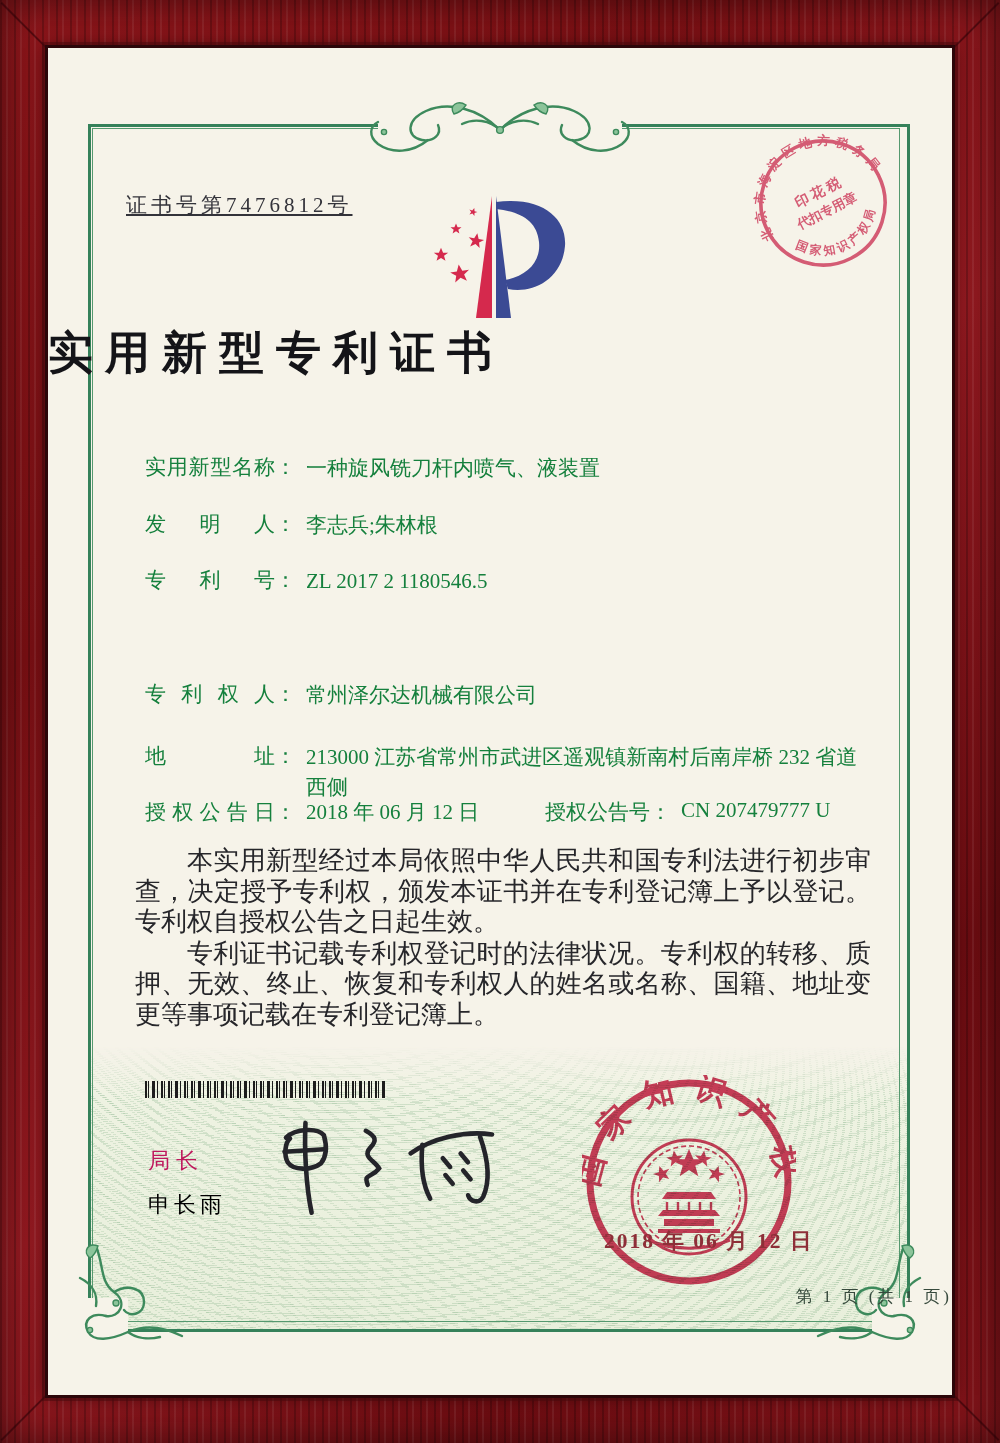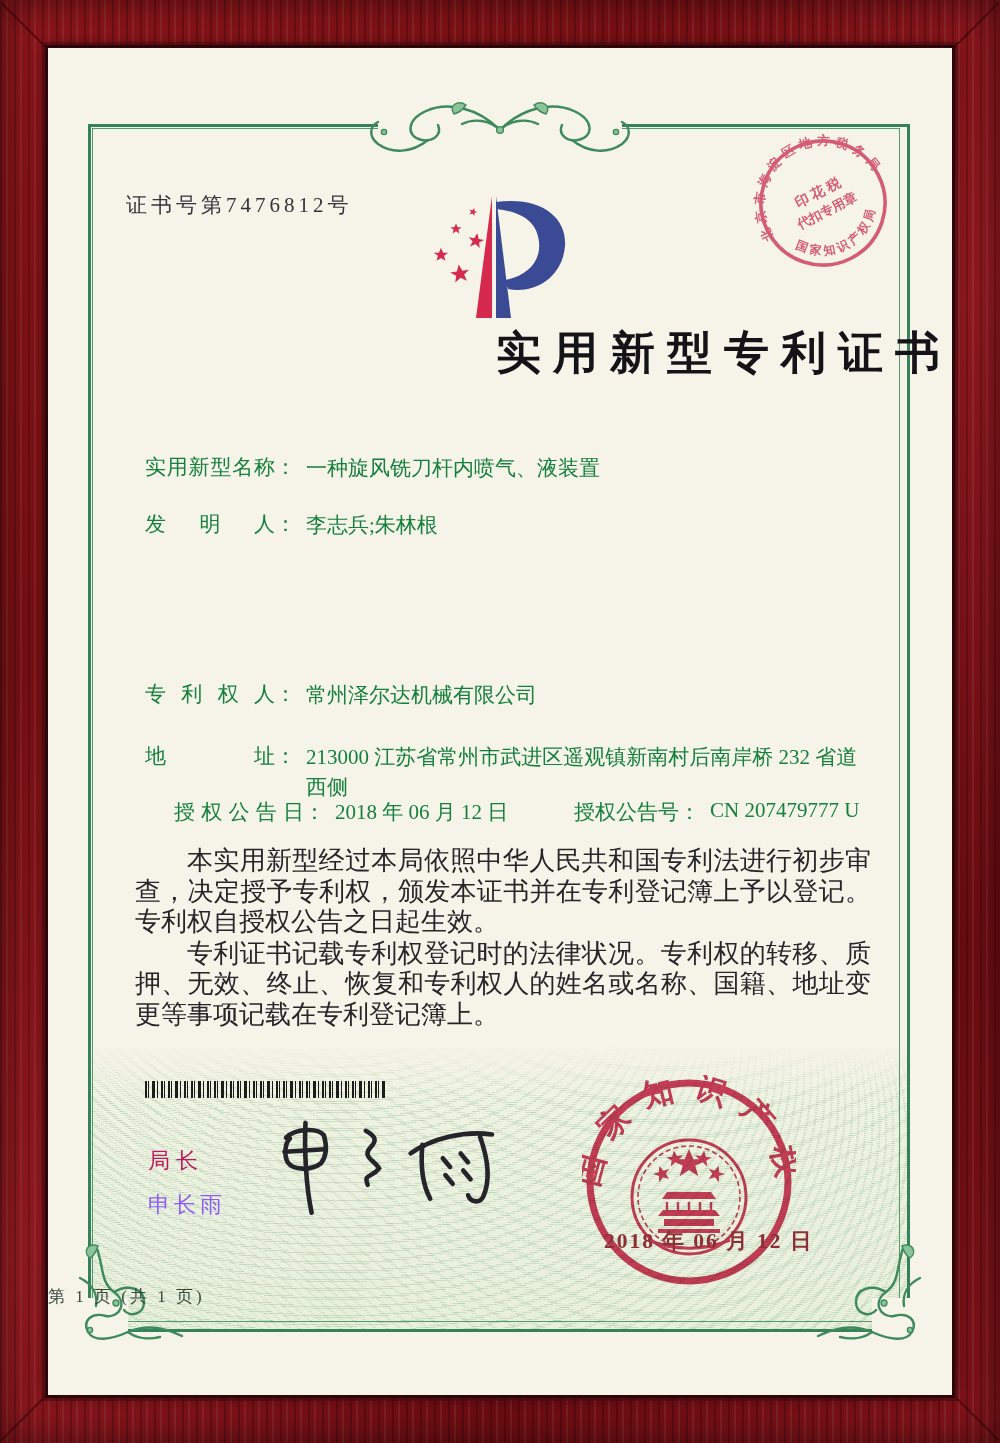--- a/index.html
+++ b/index.html
@@ -30,44 +30,44 @@
     -webkit-mask-image:linear-gradient(180deg,transparent,#000 55px);
             mask-image:linear-gradient(180deg,transparent,#000 55px);}
 
   
   .gborder{position:absolute;left:40px;top:76px;width:816px;height:1202px;border:3px solid #35815a;z-index:2;pointer-events:none;}
   .gborder-in{position:absolute;left:44px;top:80px;width:806px;height:1192px;border:1px solid #55996f;z-index:2;pointer-events:none;}
   .ornament{position:absolute;z-index:3;}
 
   
   .abs{position:absolute;z-index:4;}
-  .cert-no{left:78px;top:143px;font-size:21px;letter-spacing:4px;color:#33333a;}
+  .cert-no{left:78px;top:143px;font-size:21px;letter-spacing:4px;color:#33333a;text-decoration:underline;}
   .logo{left:378px;top:140px;}
-  .title{left:0;right:0;top:275px;text-align:right;font-size:45px;font-weight:700;letter-spacing:12px;color:#141418;}
+  .title{left:0;right:0;top:275px;text-align:left;font-size:45px;font-weight:700;letter-spacing:12px;color:#141418;}
 
   .field{position:absolute;left:97px;font-size:21px;color:#15803d;z-index:4;white-space:nowrap;}
   .flabel{display:inline-block;width:130px;text-align:justify;text-align-last:justify;vertical-align:top;}
   .fcolon{margin-right:10px;vertical-align:top;}
   .fvalue{display:inline-block;max-width:555px;vertical-align:top;line-height:30px;white-space:normal;}
-  .r0{top:405px}.r1{top:462px}.r2{top:518px}.r3{top:575px}.r4{top:632px}.r5{top:694px}.r6{top:750px;width:780px;margin-left:29px;}
+  .r0{top:405px}.r1{top:462px}.r2{top:518px}.r3{top:575px}.r4{top:632px}.r5{top:694px}.r6{top:750px;width:780px;}
   .grant2{position:absolute;left:400px;top:0;white-space:nowrap;font-family:Liberation Serif, serif;}
   .grant2 .flabel{width:auto;text-align-last:auto;}
 
   .paras{left:87px;top:798px;width:736px;z-index:4;}
   .paras p{margin:0 0 1px;font-size:26px;line-height:30.6px;text-indent:2em;text-align:justify;color:#26262a;}
 
   .barcode{left:97px;top:1033px;width:242px;height:17px;z-index:4;
     background:repeating-linear-gradient(90deg,#1c1c1c 0 2px,transparent 2px 3px,#1c1c1c 3px 4px,transparent 4px 7px,#1c1c1c 7px 10px,transparent 10px 12px,#1c1c1c 12px 13px,transparent 13px 16px,#1c1c1c 16px 18px,transparent 18px 19px,#1c1c1c 19px 20px,transparent 20px 23px);}
 
   .director-label{left:100px;top:1098px;font-size:22px;letter-spacing:6px;color:#be185d;}
-  .director-name{left:100px;top:1142px;font-size:22px;letter-spacing:4px;color:#8b5cf6;}
+  .director-name{left:100px;top:1142px;font-size:22px;letter-spacing:4px;color:#000000;}
   .signature{left:217px;top:1062px;z-index:5;}
   .seal{left:534px;top:1027px;z-index:4;mix-blend-mode:multiply;opacity:.95;}
   .seal-date{left:556px;top:1178px;font-size:21.5px;letter-spacing:2px;color:#8e2f38;z-index:6;font-weight:600;}
-  .page-footer{left:0;right:0;top:1237px;text-align:left;font-size:17px;letter-spacing:3px;color:#36493c;z-index:4;}
+  .page-footer{left:0;right:0;top:1237px;text-align:right;font-size:17px;letter-spacing:3px;color:#36493c;z-index:4;}
 
   .stamp{left:700px;top:80px;z-index:4;transform:rotate(-27deg);opacity:.92;}
 </style>
 </head>
 <body>
 
 <div class="frame">
   <div class="seam tl"></div>
   <div class="seam tr"></div>
   <div class="seam bl"></div>
@@ -166,20 +166,23 @@
     </svg>
 
     <div class="abs title">实用新型专利证书</div>
 
     <div class="field r0">
       <span class="flabel">实用新型名称</span><span class="fcolon">：</span><span class="fvalue">一种旋风铣刀杆内喷气、液装置</span>
     </div>
     <div class="field r1">
       <span class="flabel">发明人</span><span class="fcolon">：</span><span class="fvalue">李志兵;朱林根</span>
     </div>
+    <div class="field r2">
+      <span class="flabel">专利号</span><span class="fcolon">：</span><span class="fvalue">ZL 2017 2 1180546.5</span>
+    </div>
     <div class="field r4">
       <span class="flabel">专利权人</span><span class="fcolon">：</span><span class="fvalue">常州泽尔达机械有限公司</span>
     </div>
     <div class="field r5">
       <span class="flabel">地址</span><span class="fcolon">：</span><span class="fvalue">213000 江苏省常州市武进区遥观镇新南村后南岸桥 232 省道西侧</span>
     </div>
     <div class="field r6">
       <span>
         <span class="flabel">授权公告日</span><span class="fcolon">：</span><span>2018 年 06 月 12 日</span>
       </span>

